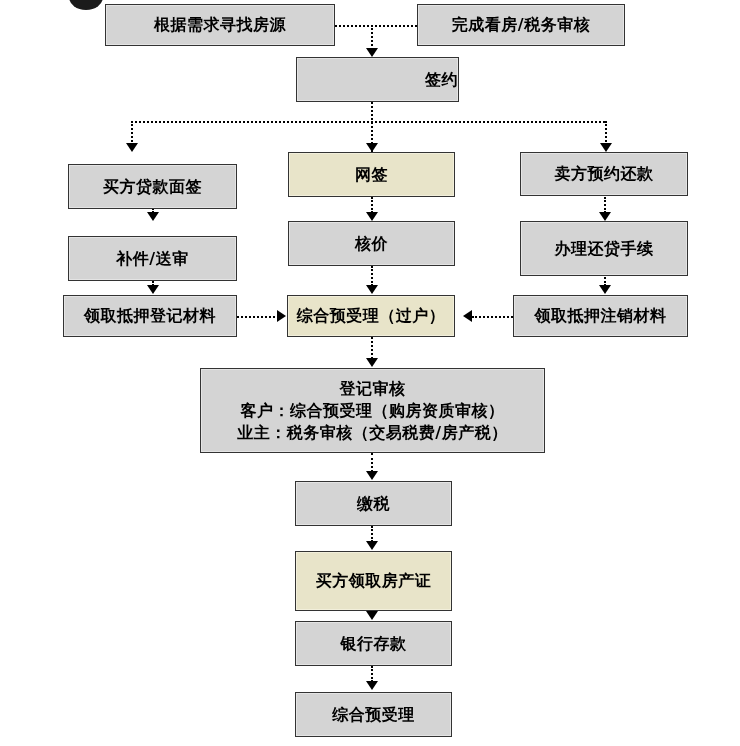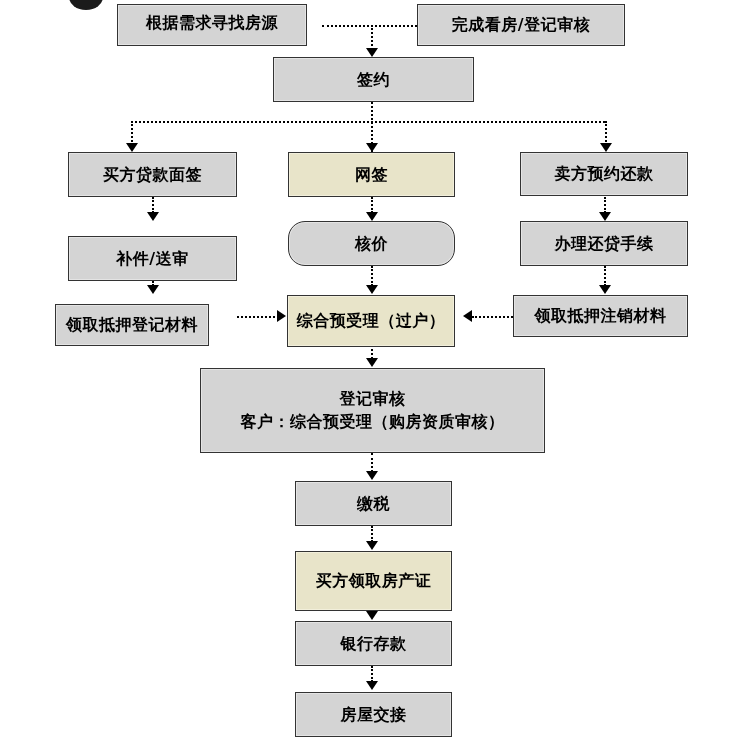--- a/index.html
+++ b/index.html
@@ -150,82 +150,83 @@
 
   <div class="conn vline" style="left:371px; top:526px; height:16px;"></div>
   <div class="arrow-down" style="left:366px; top:541px;"></div>
 
   <div class="conn vline" style="left:371px; top:599px; height:13px;"></div>
   <div class="arrow-down" style="left:366px; top:611px;"></div>
 
   <div class="conn vline" style="left:371px; top:666px; height:16px;"></div>
   <div class="arrow-down" style="left:366px; top:681px;"></div>
 
-  <div class="node" style="left:117px; top:4px; width:190px; height:42px;font-family:Liberation Mono, monospace;">
+  <div class="node" style="left:105px; top:4px; width:230px; height:42px;">
     <span class="ln">根据需求寻找房源</span>
   </div>
 
   <div class="node" style="left:417px; top:4px; width:208px; height:42px;">
-    <span class="ln">完成看房/登记审核</span>
-  </div>
-
-  <div class="node" style="left:273px; top:57px; width:201px; height:45px;">
+    <span class="ln">完成看房/税务审核</span>
+  </div>
+
+  <div class="node" style="left:296px; top:57px; width:163px; height:45px;justify-content:flex-end;">
     <span class="ln">签约</span>
   </div>
 
-  <div class="node" style="left:68px; top:152px; width:169px; height:45px;">
+  <div class="node" style="left:68px; top:164px; width:169px; height:45px;">
     <span class="ln">买方贷款面签</span>
   </div>
 
   <div class="node highlight" style="left:288px; top:152px; width:167px; height:45px;">
     <span class="ln">网签</span>
   </div>
 
   <div class="node" style="left:520px; top:152px; width:168px; height:44px;">
     <span class="ln">卖方预约还款</span>
   </div>
 
   <div class="node" style="left:68px; top:236px; width:169px; height:45px;align-items:center;">
     <span class="ln">补件/送审</span>
   </div>
 
-  <div class="node" style="left:288px; top:221px; width:167px; height:45px;border-radius:17px;">
+  <div class="node" style="left:288px; top:221px; width:167px; height:45px;">
     <span class="ln">核价</span>
   </div>
 
-  <div class="node" style="left:520px; top:221px; width:168px; height:45px;">
+  <div class="node" style="left:520px; top:221px; width:168px; height:55px;">
     <span class="ln">办理还贷手续</span>
   </div>
 
-  <div class="node" style="left:55px; top:295px; width:154px; height:42px;margin-top:9px;">
+  <div class="node" style="left:63px; top:295px; width:174px; height:42px;">
     <span class="ln">领取抵押登记材料</span>
   </div>
 
-  <div class="node highlight" style="left:287px; top:295px; width:168px; height:52px;">
+  <div class="node highlight" style="left:287px; top:295px; width:168px; height:42px;">
     <span class="ln">综合预受理（过户）</span>
   </div>
 
   <div class="node" style="left:513px; top:295px; width:175px; height:42px;">
     <span class="ln">领取抵押注销材料</span>
   </div>
 
   <div class="node multiline" style="left:200px; top:368px; width:345px; height:85px;">
     <span class="ln title">登记审核</span>
     <span class="ln">客户：综合预受理（购房资质审核）</span>
+    <span class="ln">业主：税务审核（交易税费/房产税）</span>
   </div>
 
   <div class="node" style="left:295px; top:481px; width:157px; height:45px;">
     <span class="ln">缴税</span>
   </div>
 
   <div class="node highlight" style="left:295px; top:551px; width:157px; height:60px;">
     <span class="ln">买方领取房产证</span>
   </div>
 
   <div class="node" style="left:295px; top:621px; width:157px; height:45px;">
     <span class="ln">银行存款</span>
   </div>
 
   <div class="node" style="left:295px; top:692px; width:157px; height:45px;">
-    <span class="ln">房屋交接</span>
+    <span class="ln">综合预受理</span>
   </div>
 
 </div>
 
 </body></html>

